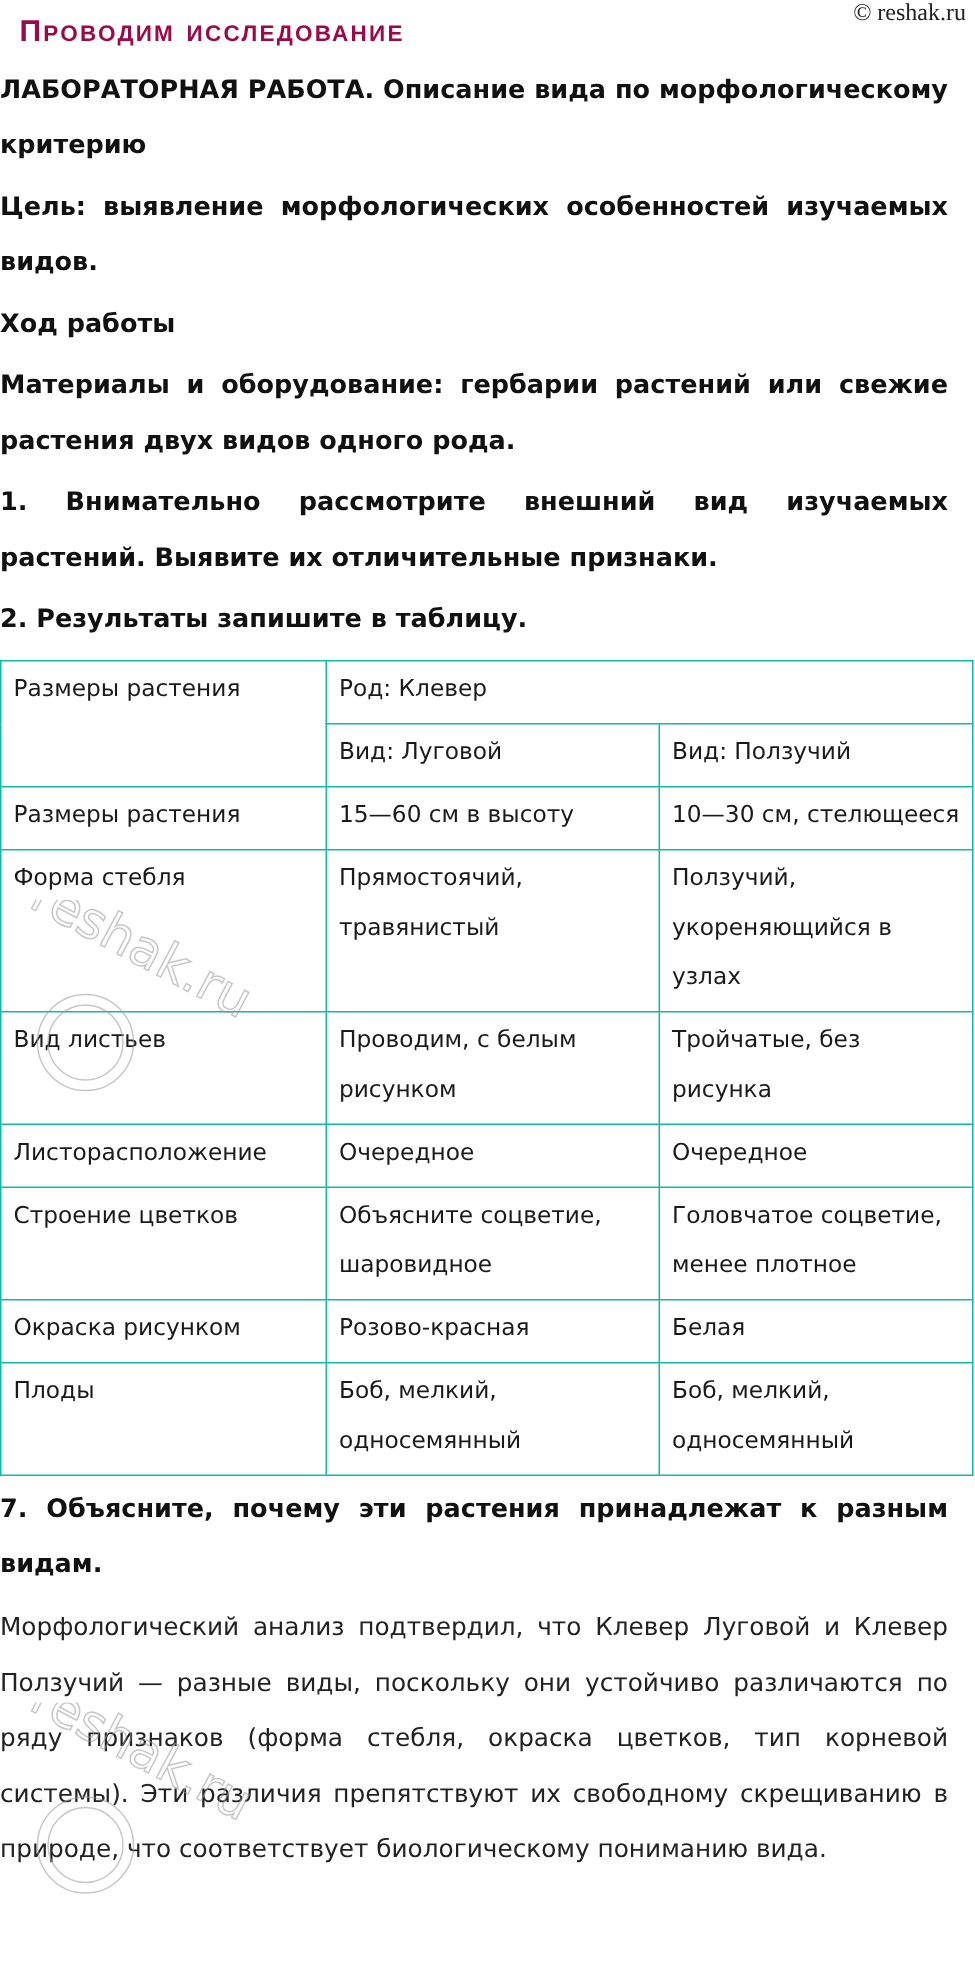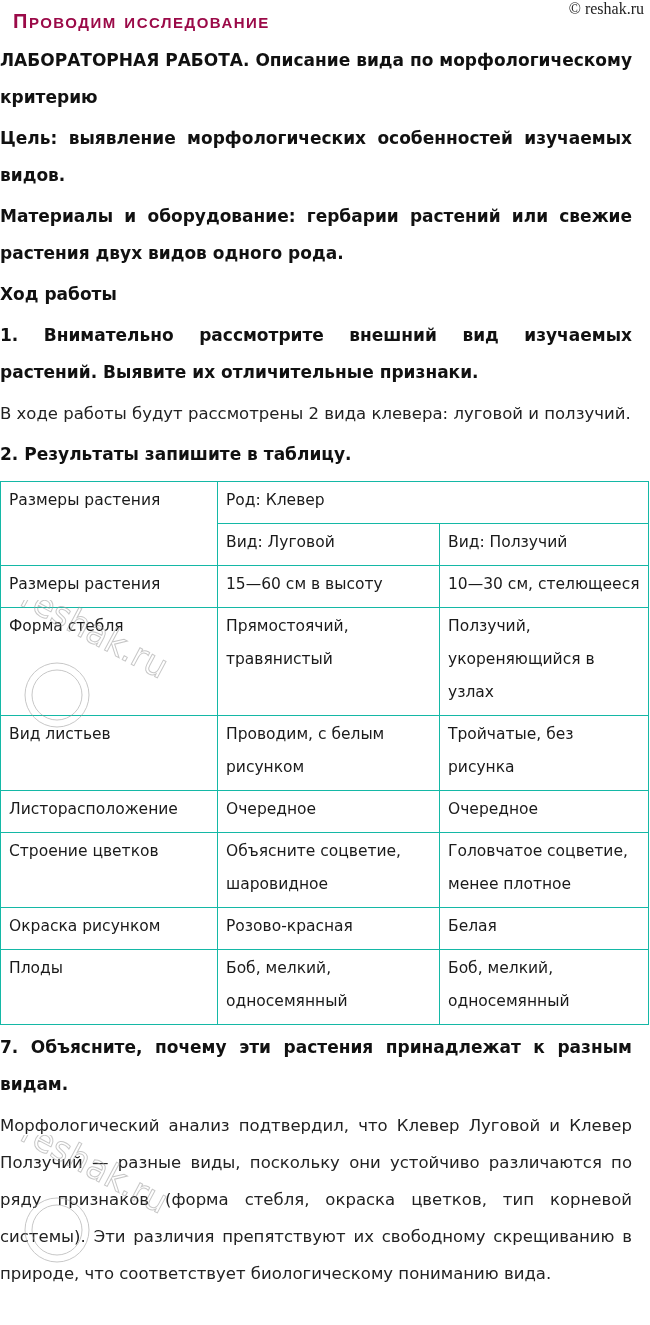--- a/index.html
+++ b/index.html
@@ -43,24 +43,23 @@
 <body>
 
 <div class="header">
   <div class="title">Проводим исследование</div>
   <div class="copyright">© reshak.ru</div>
 </div>
 
 <div class="content">
   <p class="b j blk">ЛАБОРАТОРНАЯ РАБОТА. Описание вида по морфологическому критерию</p>
   <p class="b j blk">Цель: выявление морфологических особенностей изучаемых видов.</p>
+  <p class="b blk">Ход работы</p>
   <p class="b j blk">Материалы и оборудование: гербарии растений или свежие растения двух видов одного рода.</p>
-  <p class="b blk">Ход работы</p>
   <p class="b j blk">1. Внимательно рассмотрите внешний вид изучаемых растений. Выявите их отличительные признаки.</p>
-  <p class="n j blk">В ходе работы будут рассмотрены 2 вида клевера: луговой и ползучий.</p>
   <p class="b">2. Результаты запишите в таблицу.</p>
 
   <table class="res">
     <tbody>
         <tr>
       <td class="c1" rowspan="2">Размеры растения</td>
       <td colspan="2">Род: Клевер</td>
     </tr>
     <tr>
       <td class="c2">Вид: Луговой</td>

